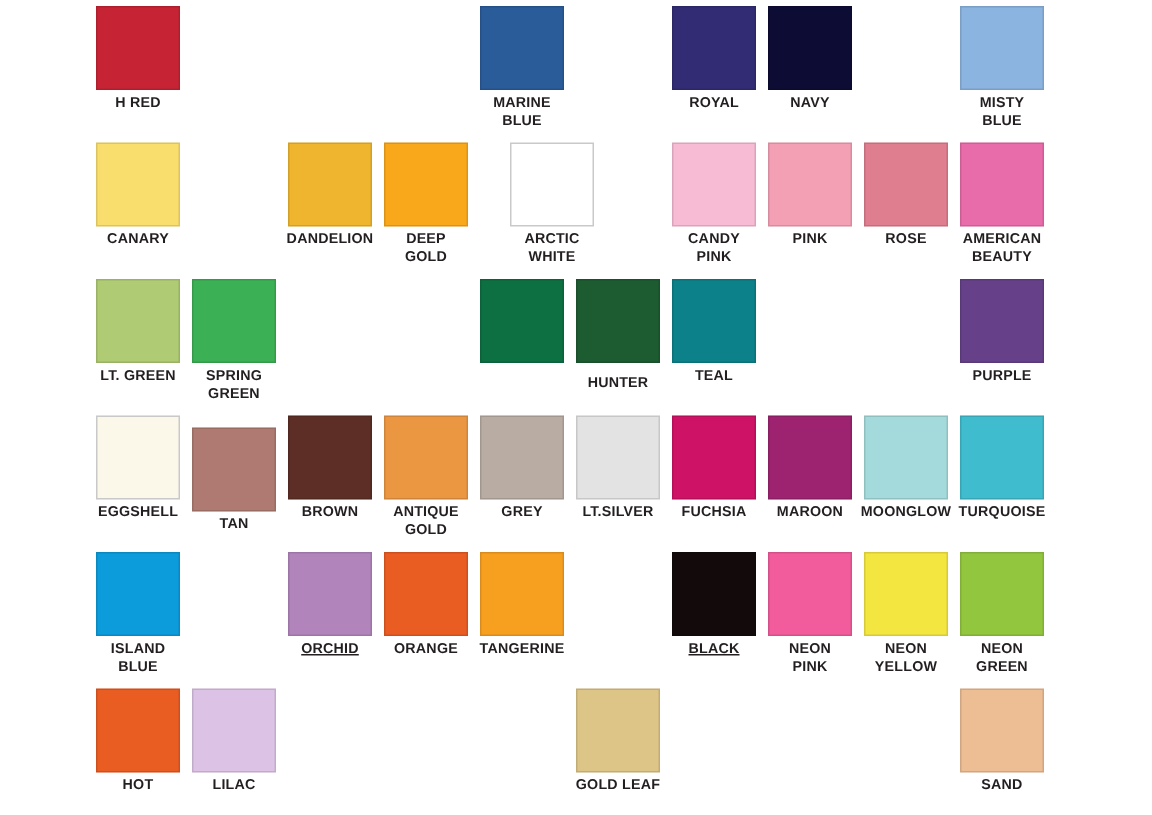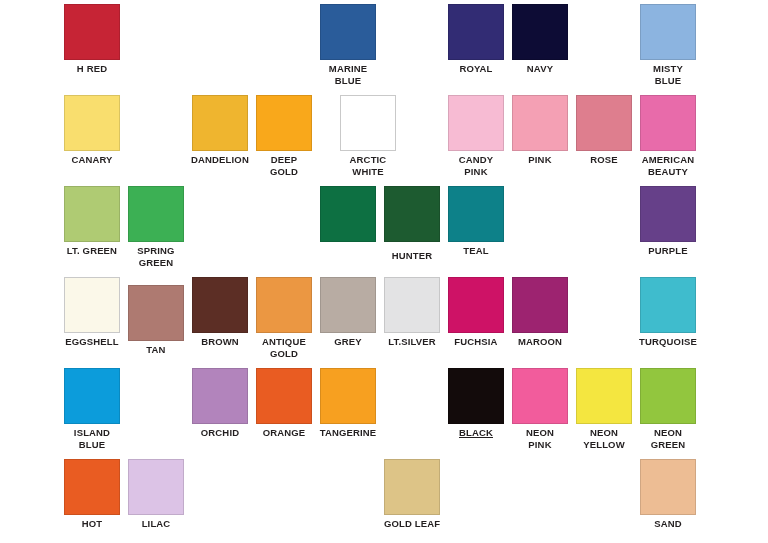--- a/index.html
+++ b/index.html
@@ -164,30 +164,34 @@
       <span class="swatch-label" style="color: rgb(35, 31, 32);">LT.SILVER</span>
     </div>
     <div class="swatch-cell" style="left: 448px; top: 277px;">
       <div class="swatch-chip" style="width: 56px; height: 56px; background: rgb(206, 18, 102);"></div>
       <span class="swatch-label" style="color: rgb(35, 31, 32);">FUCHSIA</span>
     </div>
     <div class="swatch-cell" style="left: 512px; top: 277px;">
       <div class="swatch-chip" style="width: 56px; height: 56px; background: rgb(157, 35, 112);"></div>
       <span class="swatch-label" style="color: rgb(35, 31, 32);">MAROON</span>
     </div>
+    <div class="swatch-cell" style="left: 576px; top: 277px;">
+      <div class="swatch-chip" style="width: 56px; height: 56px; background: rgb(164, 218, 219);"></div>
+      <span class="swatch-label" style="color: rgb(35, 31, 32);">MOONGLOW</span>
+    </div>
     <div class="swatch-cell" style="left: 640px; top: 277px;">
       <div class="swatch-chip" style="width: 56px; height: 56px; background: rgb(63, 188, 205);"></div>
       <span class="swatch-label" style="color: rgb(35, 31, 32);">TURQUOISE</span>
     </div>
     <div class="swatch-cell" style="left: 64px; top: 368px;">
       <div class="swatch-chip" style="width: 56px; height: 56px; background: rgb(12, 156, 219);"></div>
       <span class="swatch-label" style="color: rgb(35, 31, 32);">ISLAND
 BLUE</span>
     </div>
-    <div class="swatch-cell" style="left: 192px; top: 368px;">
+    <div class="swatch-cell" style="left: 192px; top: 368px; text-decoration: underline;">
       <div class="swatch-chip" style="width: 56px; height: 56px; background: rgb(178, 132, 188);"></div>
       <span class="swatch-label" style="color: rgb(35, 31, 32);">ORCHID</span>
     </div>
     <div class="swatch-cell" style="left: 256px; top: 368px;">
       <div class="swatch-chip" style="width: 56px; height: 56px; background: rgb(233, 92, 34);"></div>
       <span class="swatch-label" style="color: rgb(35, 31, 32);">ORANGE</span>
     </div>
     <div class="swatch-cell" style="left: 320px; top: 368px;">
       <div class="swatch-chip" style="width: 56px; height: 56px; background: rgb(247, 160, 32);"></div>
       <span class="swatch-label" style="color: rgb(35, 31, 32);">TANGERINE</span>

